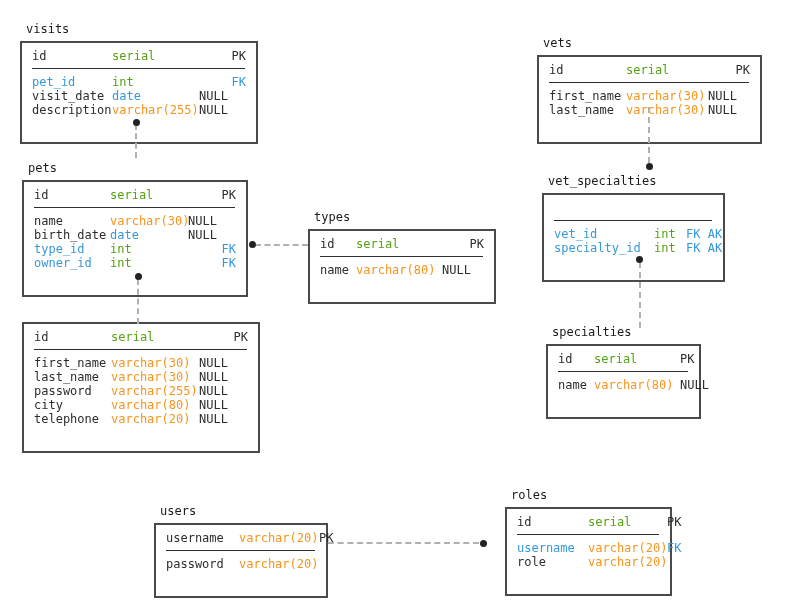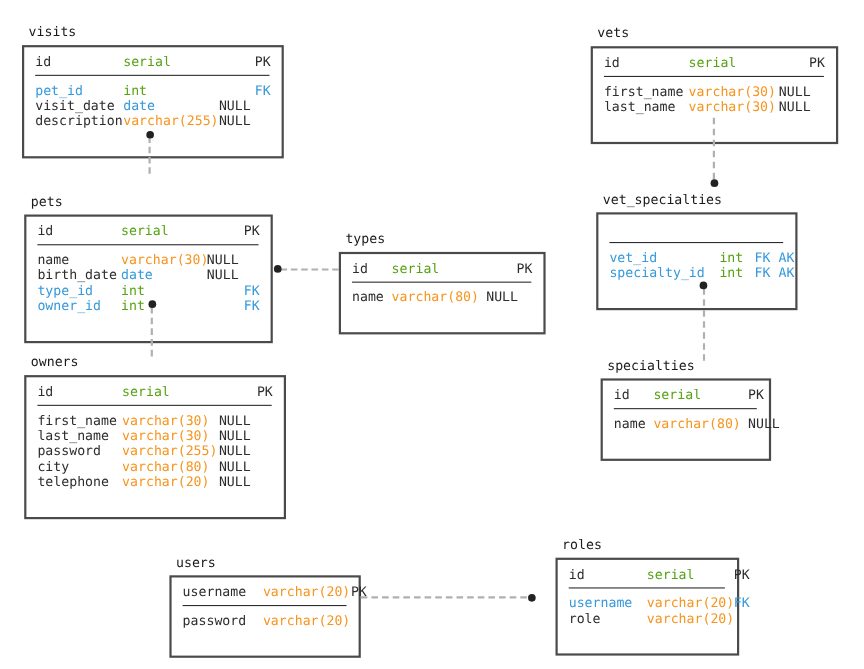--- a/index.html
+++ b/index.html
@@ -20,24 +20,24 @@
   }
   .row{display:grid; grid-template-columns:var(--c1) var(--c2) 1fr auto; white-space:nowrap; height:14px;}
   .row span{display:block;}
   .row span:nth-child(4){justify-self:end;}
   .sep{border-top:1px solid #2d2d2d; margin:5px 1px 6px 0; height:0;}
   .c-text{color:var(--text);} .c-green{color:var(--green);}
   .c-orange{color:var(--orange);} .c-blue{color:var(--blue);}
 
   
   .t-visits          {left:20px;  top:22px;  width:238px; --c1:80px; --c2:87px;}
-  .t-pets            {left:22px;  top:176px; width:226px; --c1:76px; --c2:78px;}
+  .t-pets            {left:22px;  top:161px; width:226px; --c1:76px; --c2:78px;}
   .t-owners          {left:22px;  top:322px; width:238px; --c1:77px; --c2:88px;}
   .t-types           {left:308px; top:210px; width:188px; --c1:36px; --c2:86px;}
-  .t-vets            {left:537px; top:23px;  width:225px; --c1:77px; --c2:82px;}
+  .t-vets            {left:537px; top:36px;  width:225px; --c1:77px; --c2:82px;}
   .t-vet_specialties {left:542px; top:174px; width:183px; --c1:100px;--c2:32px;}
   .t-specialties     {left:546px; top:325px; width:155px; --c1:36px; --c2:86px;}
   .t-users           {left:154px; top:504px; width:174px; --c1:73px; --c2:80px;}
   .t-roles           {left:505px; top:488px; width:167px; --c1:71px; --c2:79px;}
 
   .conn{position:absolute;}
   .conn.v{width:0; border-left:2px dashed var(--connector);}
   .conn.h{height:0; border-top:2px dashed var(--connector);}
   .dot{position:absolute; width:7px; height:7px; border-radius:50%; background:var(--dot);}
 </style>
@@ -108,21 +108,20 @@
         <div class="row">
           <span class="c-blue">owner_id</span>
           <span class="c-green">int</span>
           <span class="c-text"></span>
           <span class="c-blue">FK</span>
         </div>
       </div>
   </div>
 
   <div class="tbl t-owners">
-    <div class="title">owners</div>
     <div class="box">
         <div class="row">
           <span class="c-text">id</span>
           <span class="c-green">serial</span>
           <span class="c-text"></span>
           <span class="c-text">PK</span>
         </div>
         <div class="sep"></div>
         <div class="row">
           <span class="c-text">first_name</span>

